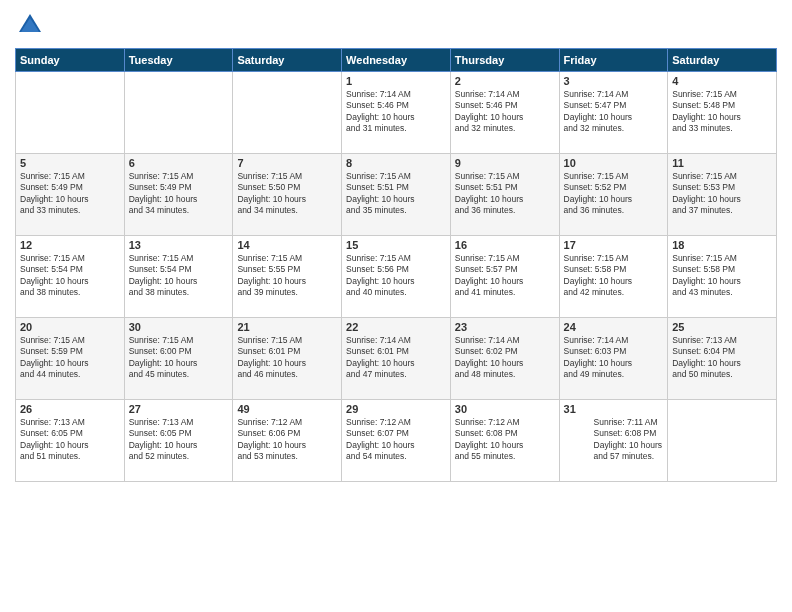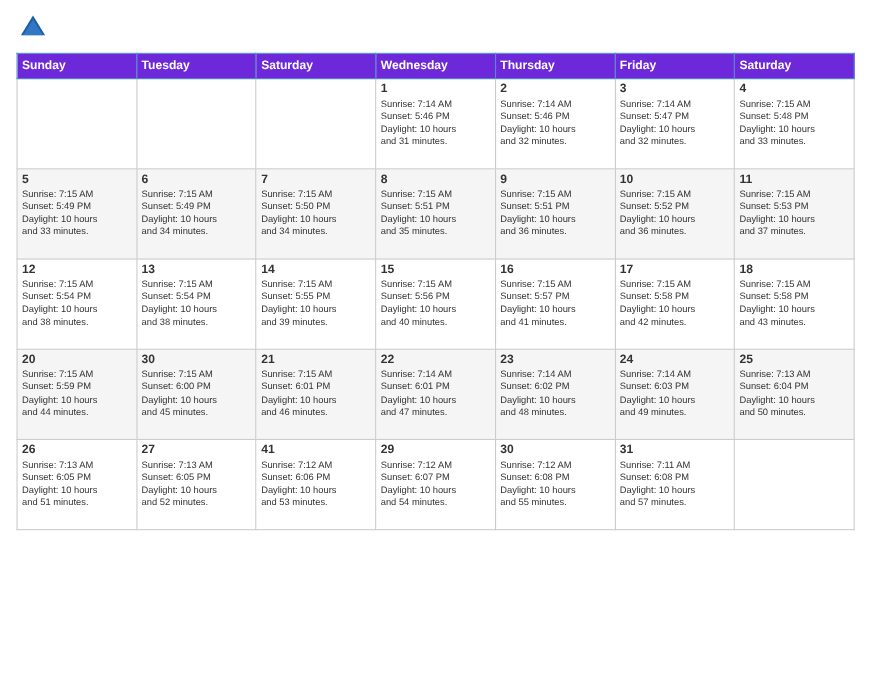--- a/index.html
+++ b/index.html
@@ -57,21 +57,21 @@
     .location {
       font-size: 14px;
       color: #555;
     }
     .calendar {
       width: 100%;
       border-collapse: collapse;
       border: 1px solid #ccc;
     }
     .calendar th {
-      background-color: #6d28d9;
+      background-color: #0c4a6e;
       color: #fff;
       font-size: 11px;
       font-weight: bold;
       padding: 5px 4px;
       text-align: left;
       border: 1px solid #5588cc;
       margin-left: 16px;
     }
     .calendar td {
       width: 14.28%;
@@ -330,21 +330,21 @@
 and 51 minutes.</div>
           </td>
           <td>
             <div class="day-num">27</div>
             <div class="day-info" style="white-space: pre-line;">Sunrise: 7:13 AM
 Sunset: 6:05 PM
 Daylight: 10 hours
 and 52 minutes.</div>
           </td>
           <td>
-            <div class="day-num">41</div>
+            <div class="day-num">49</div>
             <div class="day-info" style="white-space: pre-line;">Sunrise: 7:12 AM
 Sunset: 6:06 PM
 Daylight: 10 hours
 and 53 minutes.</div>
           </td>
           <td>
             <div class="day-num">29</div>
             <div class="day-info" style="white-space: pre-line;">Sunrise: 7:12 AM
 Sunset: 6:07 PM
 Daylight: 10 hours
@@ -352,21 +352,21 @@
           </td>
           <td>
             <div class="day-num">30</div>
             <div class="day-info" style="white-space: pre-line;">Sunrise: 7:12 AM
 Sunset: 6:08 PM
 Daylight: 10 hours
 and 55 minutes.</div>
           </td>
           <td>
             <div class="day-num">31</div>
-            <div class="day-info" style="white-space: pre-line;">Sunrise: 7:11 AM
+            <div class="day-info" style="white-space: pre-line; margin-left: 30px;">Sunrise: 7:11 AM
 Sunset: 6:08 PM
 Daylight: 10 hours
 and 57 minutes.</div>
           </td>
           <td class="empty-cell"></td>
         </tr>
       </tbody>
   </table>
 </div>
 

